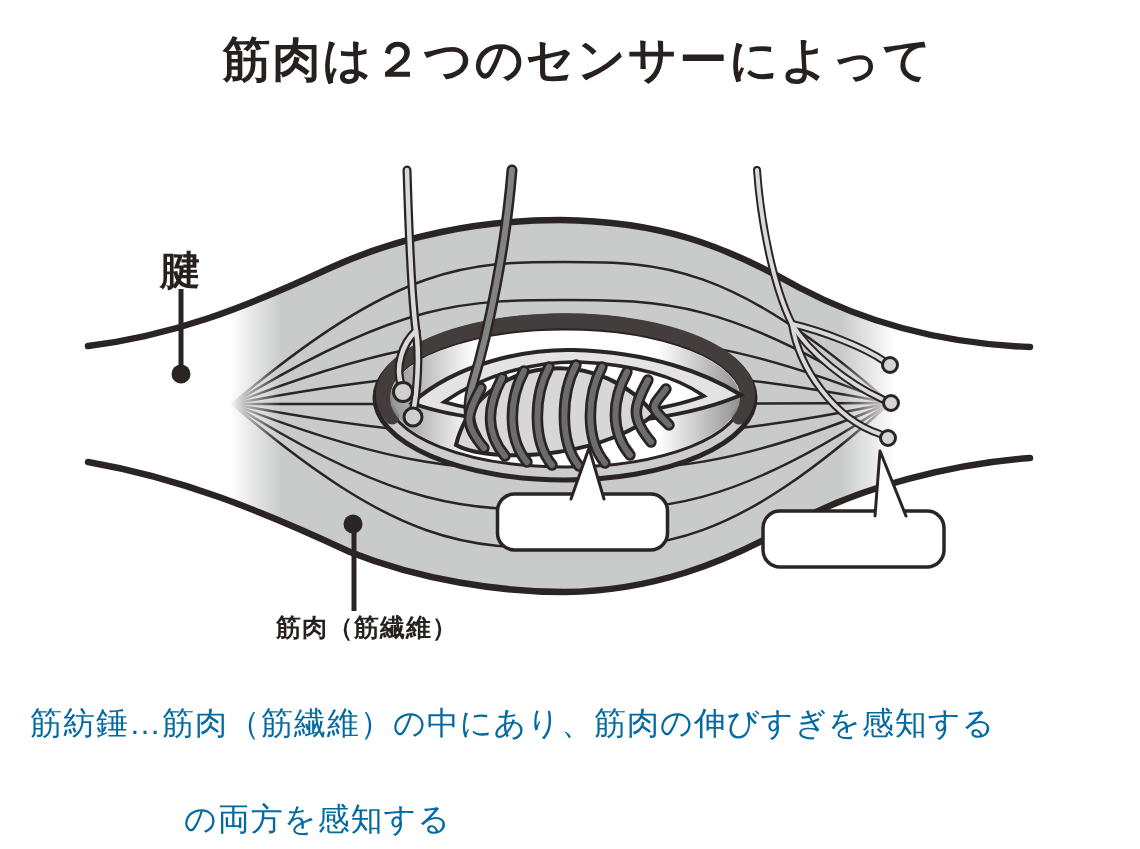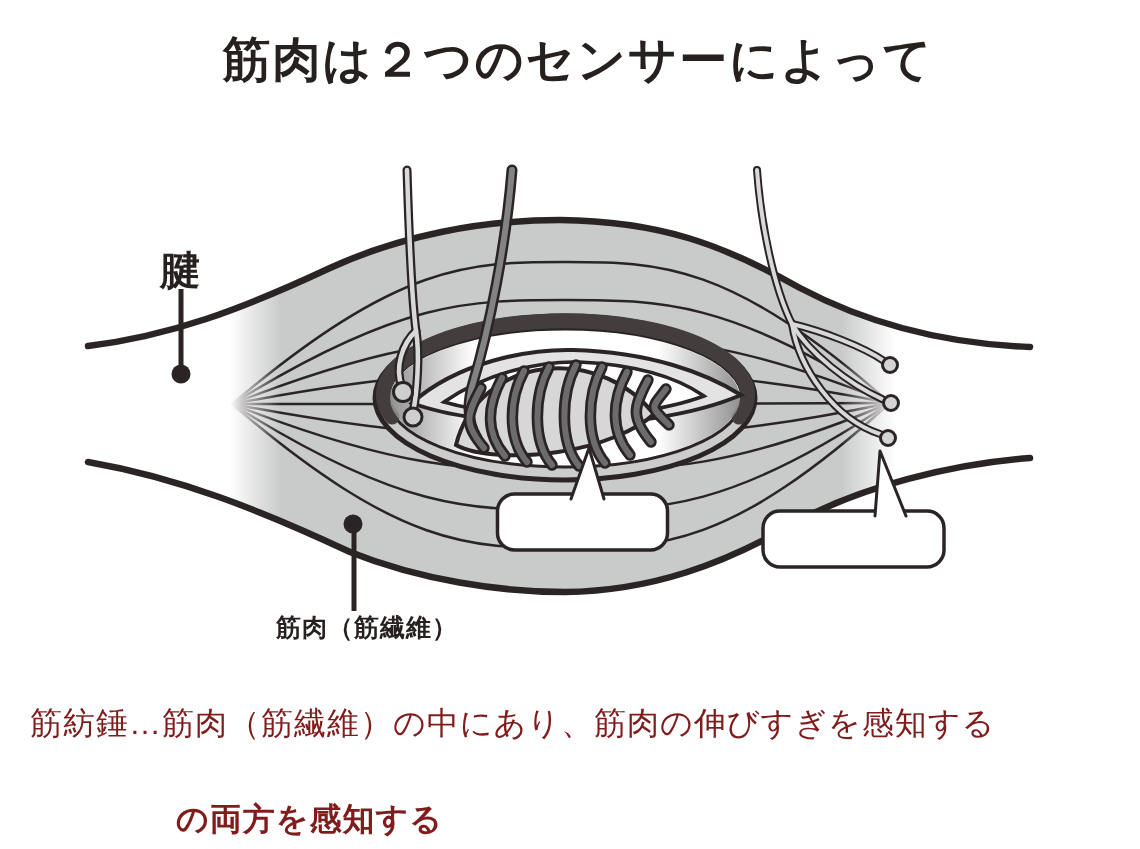--- a/index.html
+++ b/index.html
@@ -18,25 +18,25 @@
   .label-tendon{left:160px;top:243px;font-size:40px;}
   .label-muscle{left:252px;top:611px;font-size:25px;letter-spacing:1px;margin-left:24px;}
   .callout-text{
     position:absolute;display:flex;align-items:center;justify-content:center;
     font-size:36px;font-weight:600;letter-spacing:7px;text-indent:7px;color:#26211f;
   }
   .callout-text.kin{left:497px;top:494px;width:170px;height:56px;}
   .callout-text.ken{left:763px;top:511px;width:181px;height:56px;}
   .note-line{
     position:absolute;font-size:32px;font-weight:500;letter-spacing:1px;
-    color:#7f1d1d;white-space:nowrap;
+    color:#0369a1;white-space:nowrap;
   }
   .note-line.n1{left:30px;top:702px;}
   .note-line.n2{left:30px;top:750px;}
-  .note-line.n3{left:176px;top:798px;font-weight:bold;}
+  .note-line.n3{left:184px;top:798px;}
 </style>
 </head>
 <body>
 
 <div class="page">
 
   <svg class="diagram-svg" viewBox="0 0 1140 849" aria-hidden="true">
     <defs>
       <linearGradient id="fadeGrad" gradientUnits="userSpaceOnUse" x1="88" y1="0" x2="1030" y2="0">
         <stop offset="0" stop-color="#ffffff" stop-opacity="0"></stop>

